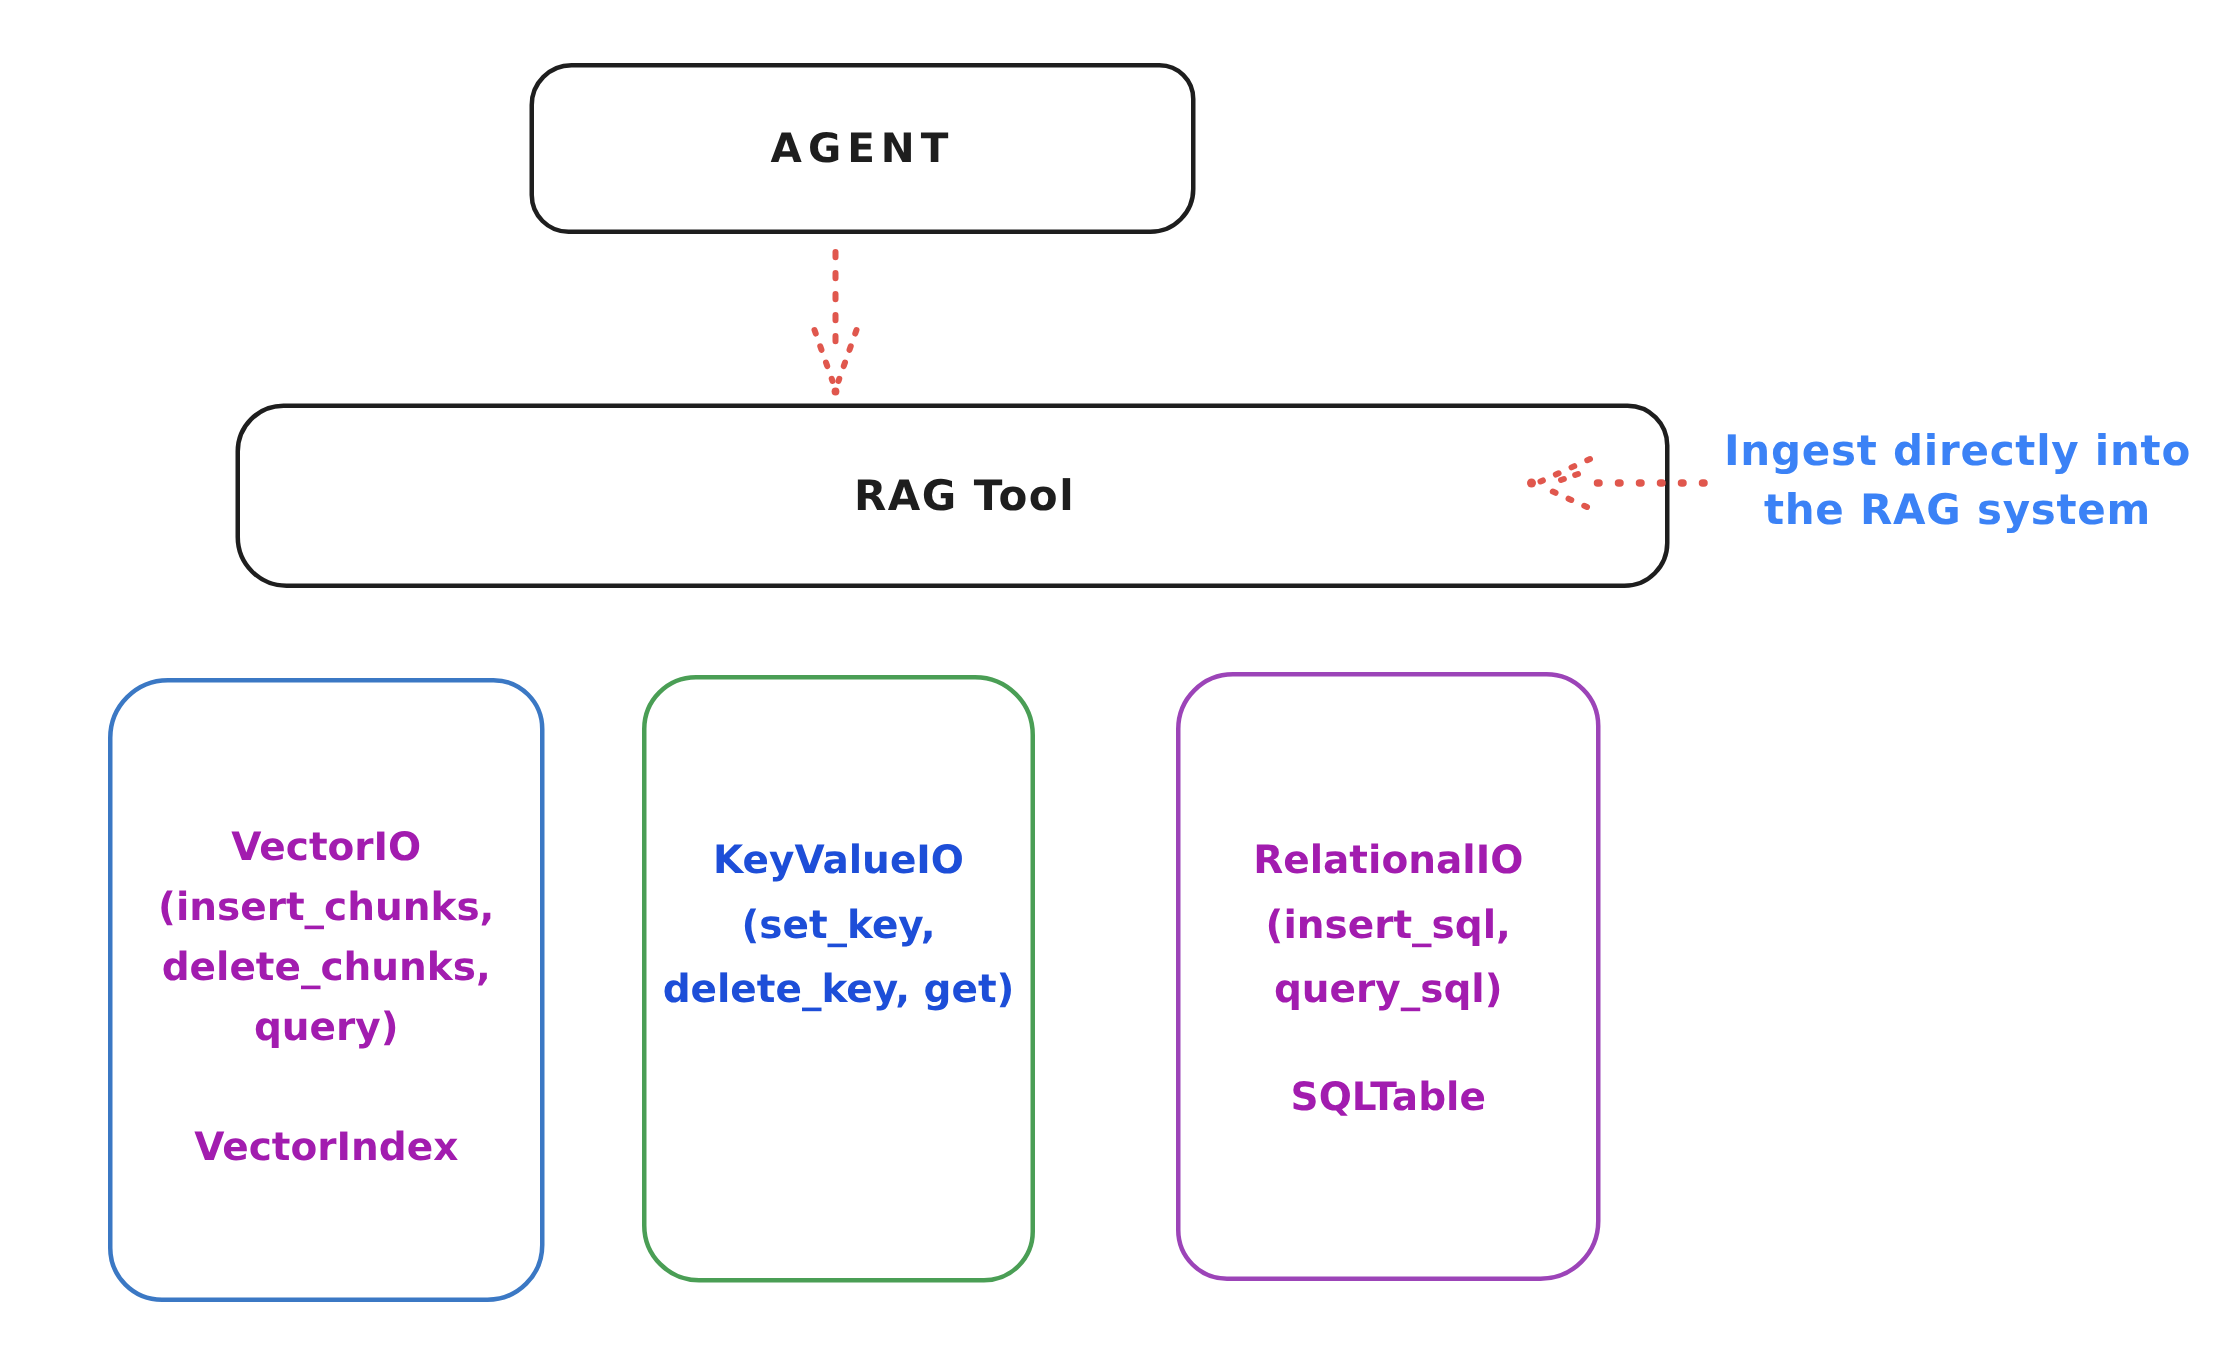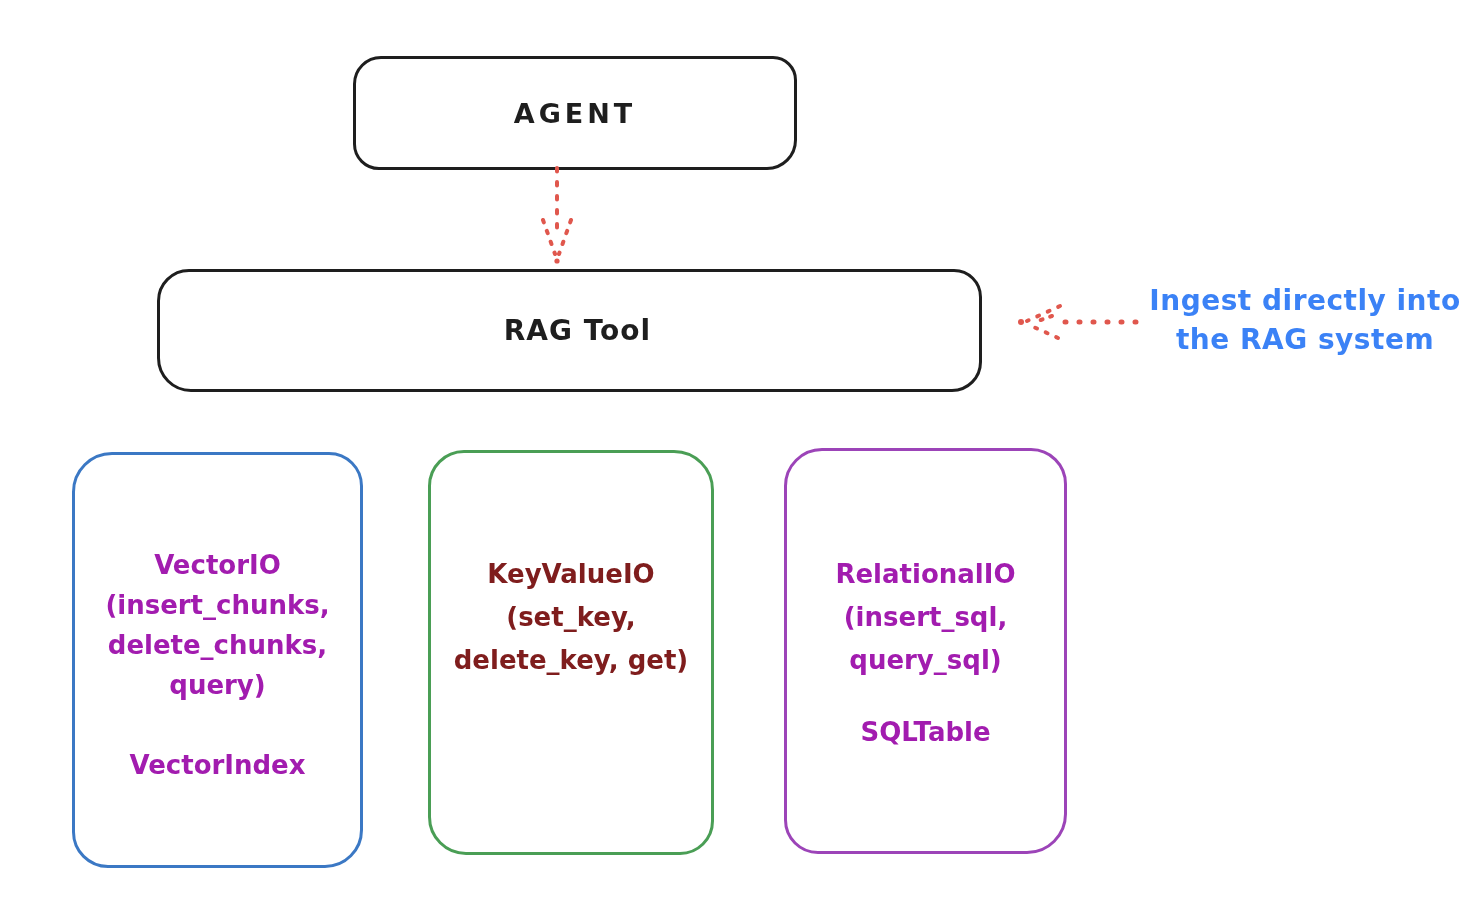--- a/index.html
+++ b/index.html
@@ -20,32 +20,32 @@
   .node-box {
     position: absolute;
     border: 3.5px solid #1e1e1e;
     background: #ffffff;
     display: flex;
     align-items: center;
     justify-content: center;
     box-sizing: border-box;
   }
   .agent-box {
-    left: 353px; top: 56px;
+    left: 353px; top: 42px;
     width: 444px; height: 114px;
     border-radius: 28px 24px 30px 26px;
   }
   .agent-box .label {
     font-size: 27px;
     font-weight: 700;
     letter-spacing: 4px;
   }
   .rag-box {
     left: 157px; top: 269px;
-    width: 825px; height: 123px;
+    width: 956px; height: 123px;
     border-radius: 32px 28px 30px 34px;
     padding-left: 16px;
   }
   .rag-box .label {
     font-size: 28px;
     font-weight: 600;
     letter-spacing: 1px;
   }
   
   .arrow-svg { position: absolute; overflow: visible; }
@@ -78,24 +78,24 @@
     border: 3.5px solid #3b78c4;
     border-radius: 40px 34px 38px 36px;
     color: #a21caf;
     padding-top: 90px;
     font-size: 26px;
     line-height: 40px;
   }
   .card-blue .index-label { margin-top: 40px; }
   .card-green {
     left: 428px; top: 450px;
-    width: 286px; height: 405px;
+    width: 262px; height: 405px;
     border: 3.5px solid #4a9e55;
     border-radius: 36px 40px 34px 38px;
-    color: #7f1d1d;
+    color: #1d4ed8;
     padding-top: 100px;
     font-size: 26px;
     line-height: 43px;
   }
   .card-green .index-label { margin-top: 29px; }
   .card-purple {
     left: 784px; top: 448px;
     width: 283px; height: 406px;
     border: 3.5px solid #9c44b8;
     border-radius: 38px 36px 40px 34px;

